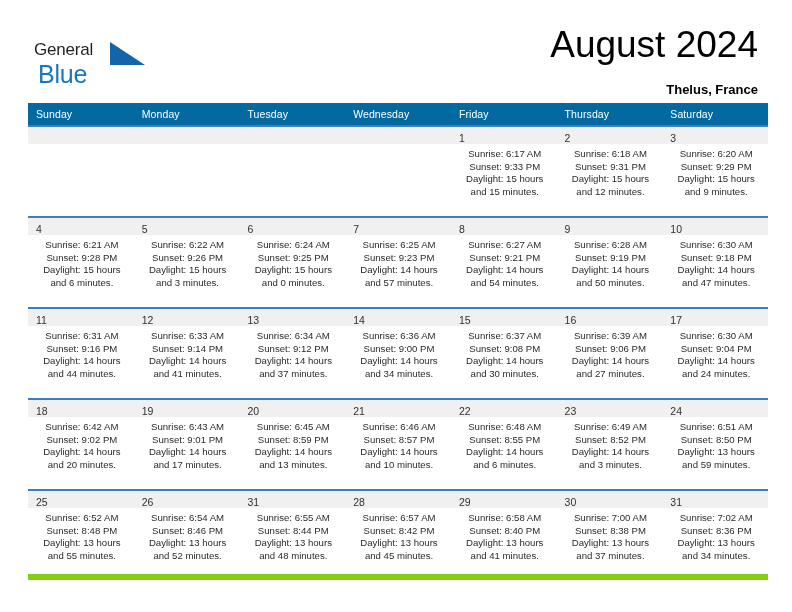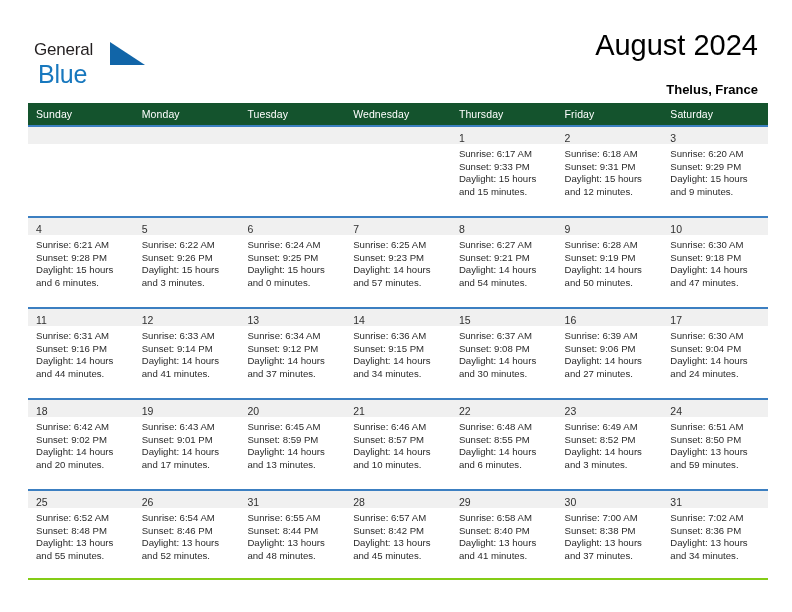--- a/index.html
+++ b/index.html
@@ -69,21 +69,21 @@
     border-top: 23px solid transparent;
   }
 
   .title-block {
     position: absolute;
     right: 34px;
     top: 28px;
     text-align: right;
   }
   .cal-title {
-    font-size: 29px;
+    font-size: 37px;
     color: #000000;
     line-height: 34px;
     font-weight: 400;
     white-space: nowrap;
   }
   .cal-subtitle {
     font-size: 13px;
     color: #000000;
     line-height: 20px;
     margin-top: 18px;
@@ -96,41 +96,41 @@
     position: absolute;
     left: 28px;
     top: 103px;
     width: 740px;
   }
 
   .dow-row {
     display: flex;
     width: 740px;
     height: 22px;
-    background: #14532d;
+    background: #0369a1;
   }
   .dow {
     flex: 1 1 0;
     box-sizing: border-box;
     padding: 4px 0 0 8px;
     font-size: 10.5px;
     color: #ffffff;
     line-height: 14px;
     letter-spacing: 0.1px;
   }
 
   .week-row {
     display: flex;
     width: 740px;
     height: 91px;
     border-top: 2px solid #3c7fc1;
     box-sizing: border-box;
   }
   .week-row.last {
-    border-bottom: 2px solid #84cc16;
+    border-bottom: 6px solid #84cc16;
   }
 
   .cell {
     flex: 1 1 0;
     box-sizing: border-box;
     position: relative;
     background: #ffffff;
   }
   .cell-daterow {
     height: 17px;
@@ -142,20 +142,21 @@
     background: #f0f0f0;
   }
   .date-num {
     font-size: 10.5px;
     color: #303030;
     line-height: 15px;
   }
   .cell-body {
     padding: 4px 6px 0 8px;
     box-sizing: border-box;
+    text-align: center;
   }
   .info-line {
     font-size: 9.6px;
     color: #2b2b2b;
     line-height: 12.6px;
     white-space: nowrap;
   }
 </style>
 </head>
 <body>
@@ -177,22 +178,22 @@
 
   </div>
 
   <div class="grid">
 
     <div class="dow-row">
       <div class="dow">Sunday</div>
       <div class="dow">Monday</div>
       <div class="dow">Tuesday</div>
       <div class="dow">Wednesday</div>
+      <div class="dow">Friday</div>
       <div class="dow">Thursday</div>
-      <div class="dow">Friday</div>
       <div class="dow">Saturday</div>
     </div>
 
     <div id="weeks-container">
         <div class="week-row">
           <div class="cell blank">
             <div class="cell-daterow"><span class="date-num"></span></div>
             <div class="cell-body"></div>
           </div>
           <div class="cell blank">
@@ -325,21 +326,21 @@
               <div class="info-line">Sunrise: 6:34 AM</div>
               <div class="info-line">Sunset: 9:12 PM</div>
               <div class="info-line">Daylight: 14 hours</div>
               <div class="info-line">and 37 minutes.</div>
             </div>
           </div>
           <div class="cell">
             <div class="cell-daterow"><span class="date-num">14</span></div>
             <div class="cell-body">
               <div class="info-line">Sunrise: 6:36 AM</div>
-              <div class="info-line">Sunset: 9:15 PM</div>
+              <div class="info-line">Sunset: 9:00 PM</div>
               <div class="info-line">Daylight: 14 hours</div>
               <div class="info-line">and 34 minutes.</div>
             </div>
           </div>
           <div class="cell">
             <div class="cell-daterow"><span class="date-num">15</span></div>
             <div class="cell-body">
               <div class="info-line">Sunrise: 6:37 AM</div>
               <div class="info-line">Sunset: 9:08 PM</div>
               <div class="info-line">Daylight: 14 hours</div>

